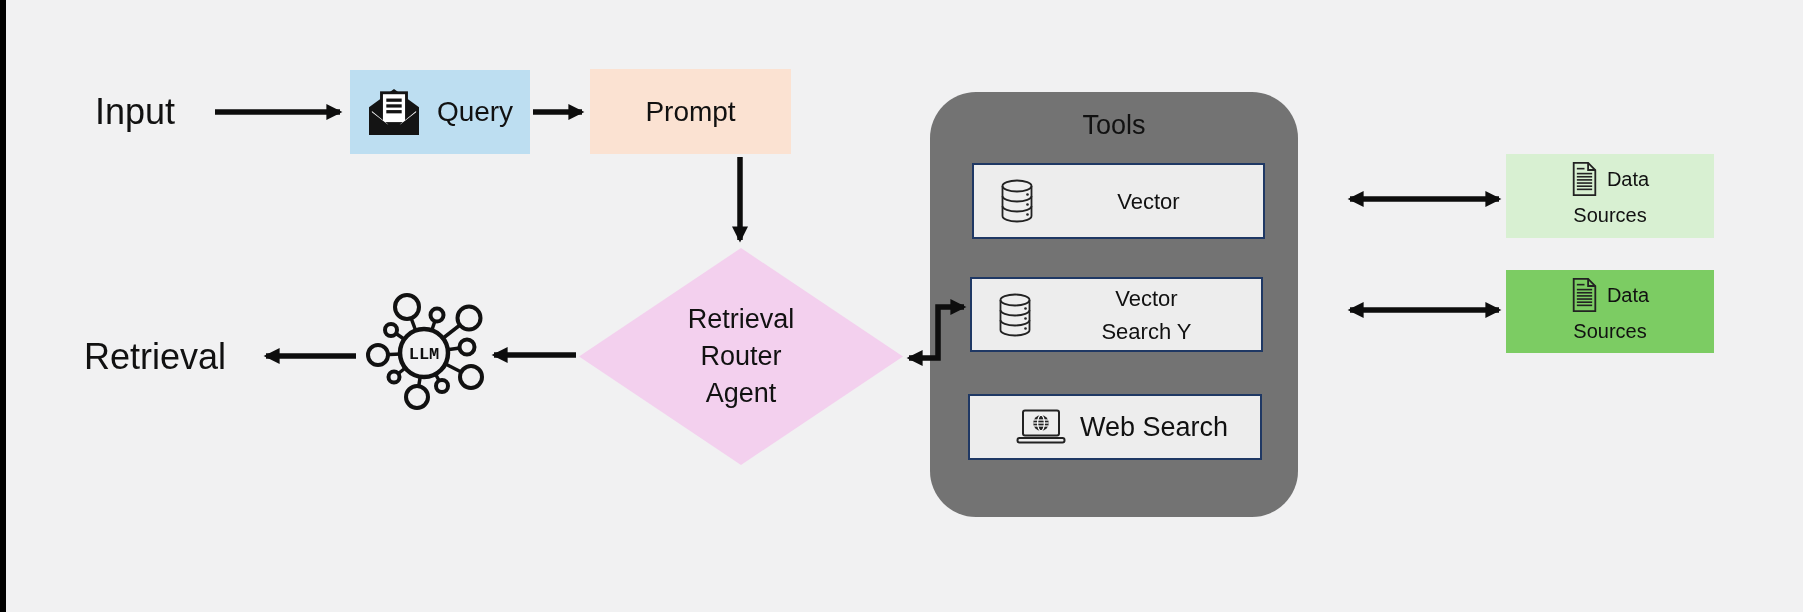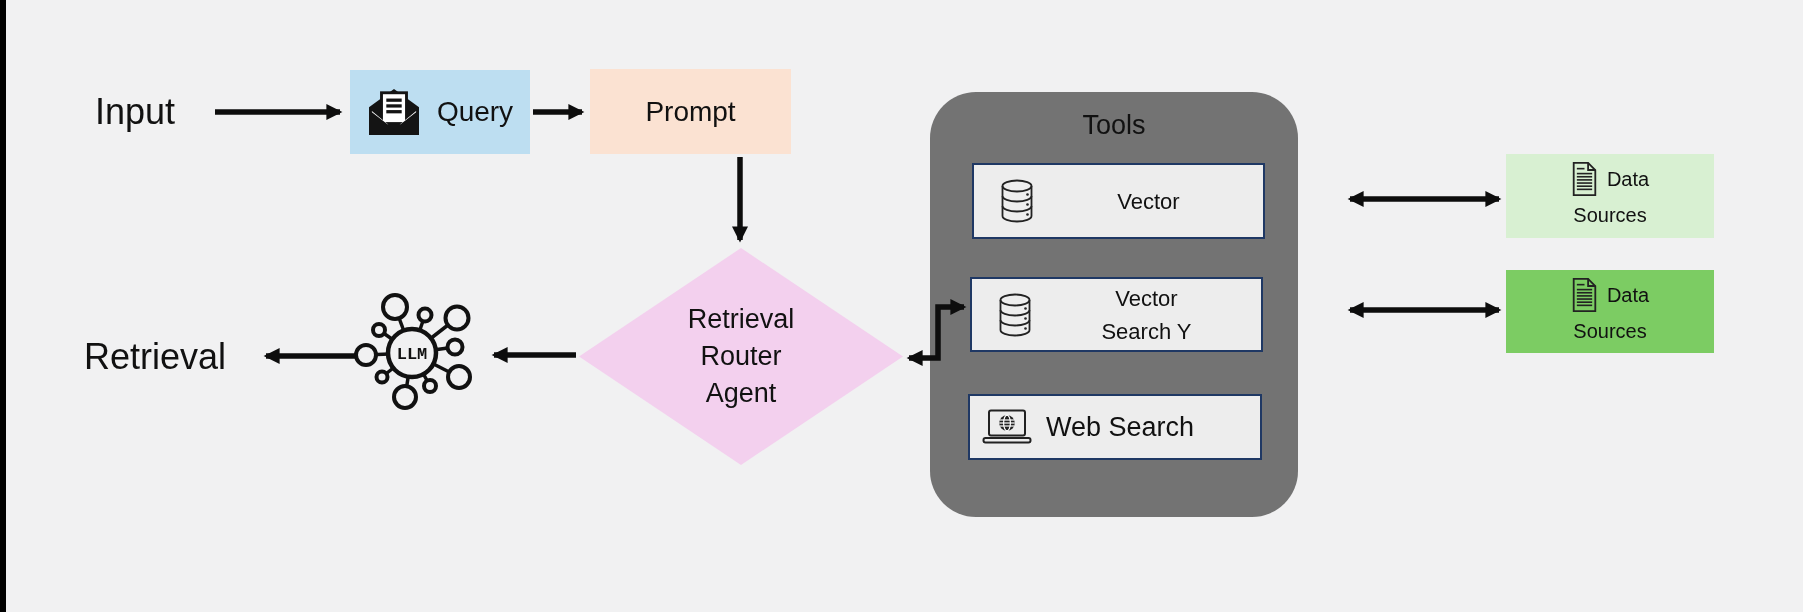--- a/index.html
+++ b/index.html
@@ -66,21 +66,21 @@
     <svg width="324" height="217" viewBox="0 0 324 217">
       <polygon points="162,0 324,108.5 162,217 0,108.5" style="fill: rgb(243, 208, 238);"></polygon>
     </svg>
     <div class="diamond-text">
       <span>Retrieval</span>
       <span>Router</span>
       <span>Agent</span>
     </div>
   </div>
 
-  <div class="abs" style="left:344px;top:286px;width:136px;height:136px;">
+  <div class="abs" style="left:356px;top:286px;width:136px;height:136px;">
     <svg width="136" height="136" viewBox="0 0 136 136">
       <g stroke="#111" stroke-width="3.5">
         <line x1="68" y1="67" x2="51" y2="21"></line>
         <line x1="68" y1="67" x2="81" y2="29"></line>
         <line x1="68" y1="67" x2="113" y2="32"></line>
         <line x1="68" y1="67" x2="22" y2="69"></line>
         <line x1="68" y1="67" x2="35" y2="44"></line>
         <line x1="68" y1="67" x2="111" y2="61"></line>
         <line x1="68" y1="67" x2="115" y2="91"></line>
         <line x1="68" y1="67" x2="86" y2="100"></line>
@@ -141,21 +141,21 @@
           <circle cx="27.5" cy="25.5" r="1.3" fill="#222"></circle>
           <circle cx="27.5" cy="35.5" r="1.3" fill="#222"></circle>
         </svg>
       </span>
       <div class="txt2">
         <div>Vector</div>
         <div>Search Y</div>
       </div>
     </div>
 
-    <div class="tbox" style="left: 38px; top: 302px; width: 294px; height: 66px; background-color: rgb(237, 237, 237); border-color: rgb(31, 56, 100);">
+    <div class="tbox" style="left: 38px; top: 302px; width: 294px; height: 66px; background-color: rgb(237, 237, 237); border-color: rgb(31, 56, 100); padding-left: 34px;">
       <span class="lapicon">
         <svg width="50" height="36" viewBox="0 0 50 36">
           <rect x="7" y="1.5" width="36" height="25" rx="2" fill="none" stroke="#222" stroke-width="2"></rect>
           <circle cx="25" cy="14" r="7.8" fill="#222"></circle>
           <ellipse cx="25" cy="14" rx="3.4" ry="7.8" fill="none" stroke="#fff" stroke-width="1.2"></ellipse>
           <line x1="17.5" y1="11" x2="32.5" y2="11" stroke="#fff" stroke-width="1.2"></line>
           <line x1="17.2" y1="14" x2="32.8" y2="14" stroke="#fff" stroke-width="1.2"></line>
           <line x1="17.5" y1="17" x2="32.5" y2="17" stroke="#fff" stroke-width="1.2"></line>
           <rect x="1.5" y="29" width="47" height="4.5" rx="2" fill="none" stroke="#222" stroke-width="2"></rect>
         </svg>

